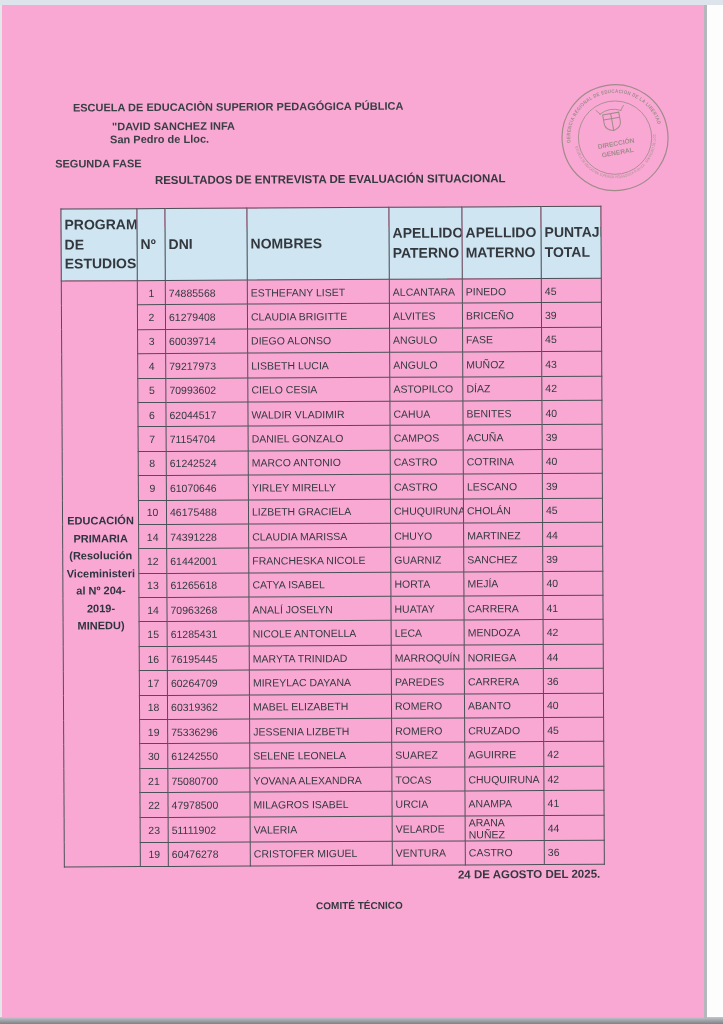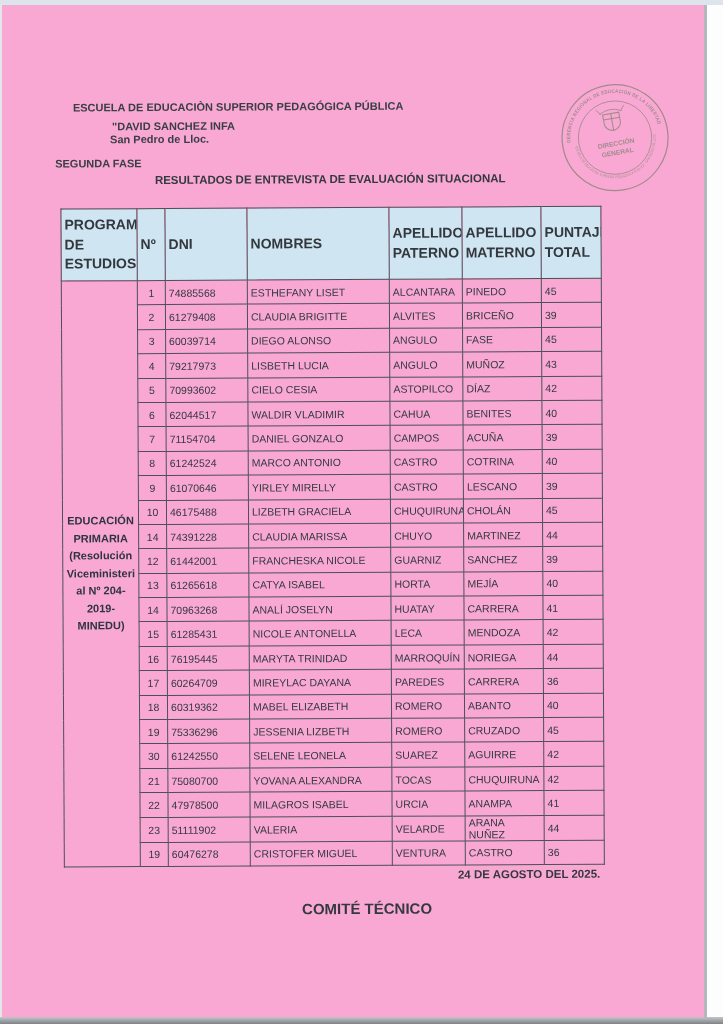--- a/index.html
+++ b/index.html
@@ -73,22 +73,22 @@
     text-align: center; vertical-align: middle;
     font-weight: bold; font-size: 11px; line-height: 1.6;
     color: #2f3540; overflow-wrap: anywhere; padding: 0 4px;
   }
 
   .footer-date {
     position: absolute; left: 424px; top: 869px;
     font-weight: bold; font-size: 11.5px; color: #35393f; white-space: nowrap; margin-left: 32px;
   }
   .footer-committee {
-    position: absolute; left: 300px; top: 900px;
-    font-weight: bold; font-size: 15px; color: #35393f; white-space: nowrap;
+    position: absolute; left: 314px; top: 900px;
+    font-weight: bold; font-size: 10px; color: #35393f; white-space: nowrap;
   }
 </style>
 </head>
 <body>
 
 <div class="scan-page">
   <div class="content">
 
     <div class="hdr-line hdr-line1">ESCUELA DE EDUCACIÒN SUPERIOR PEDAGÓGICA PÚBLICA</div>
     <div class="hdr-line hdr-line2">"DAVID SANCHEZ INFA</div>

